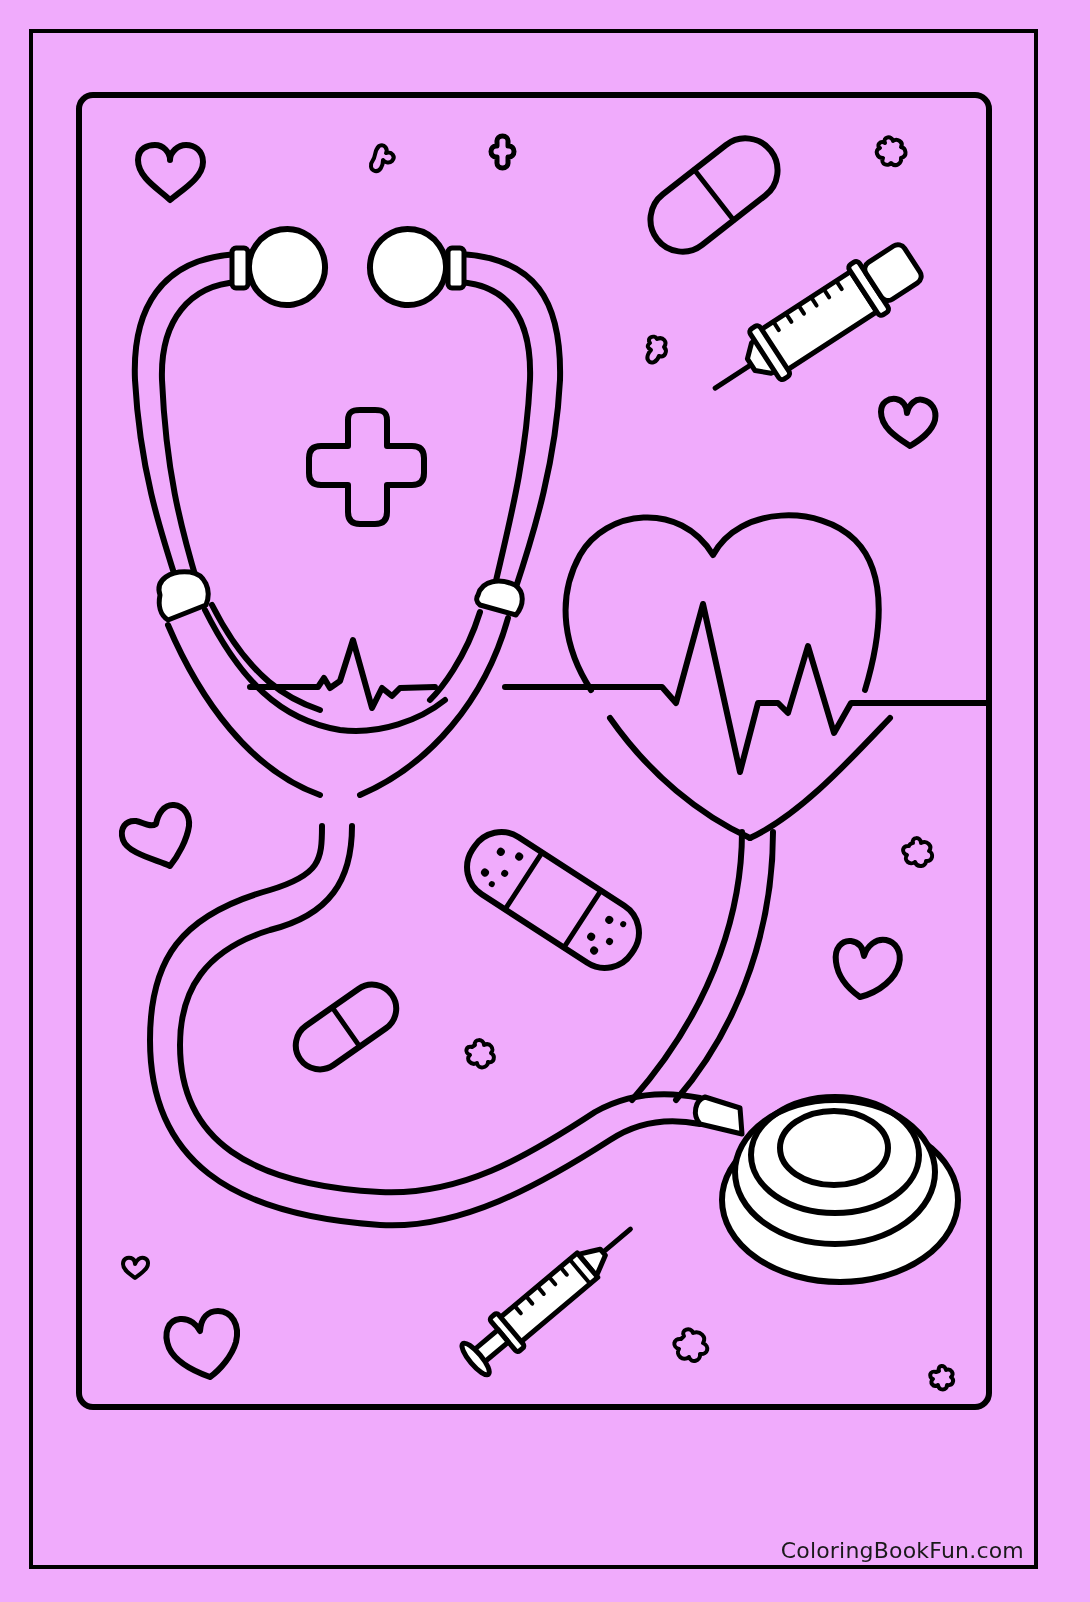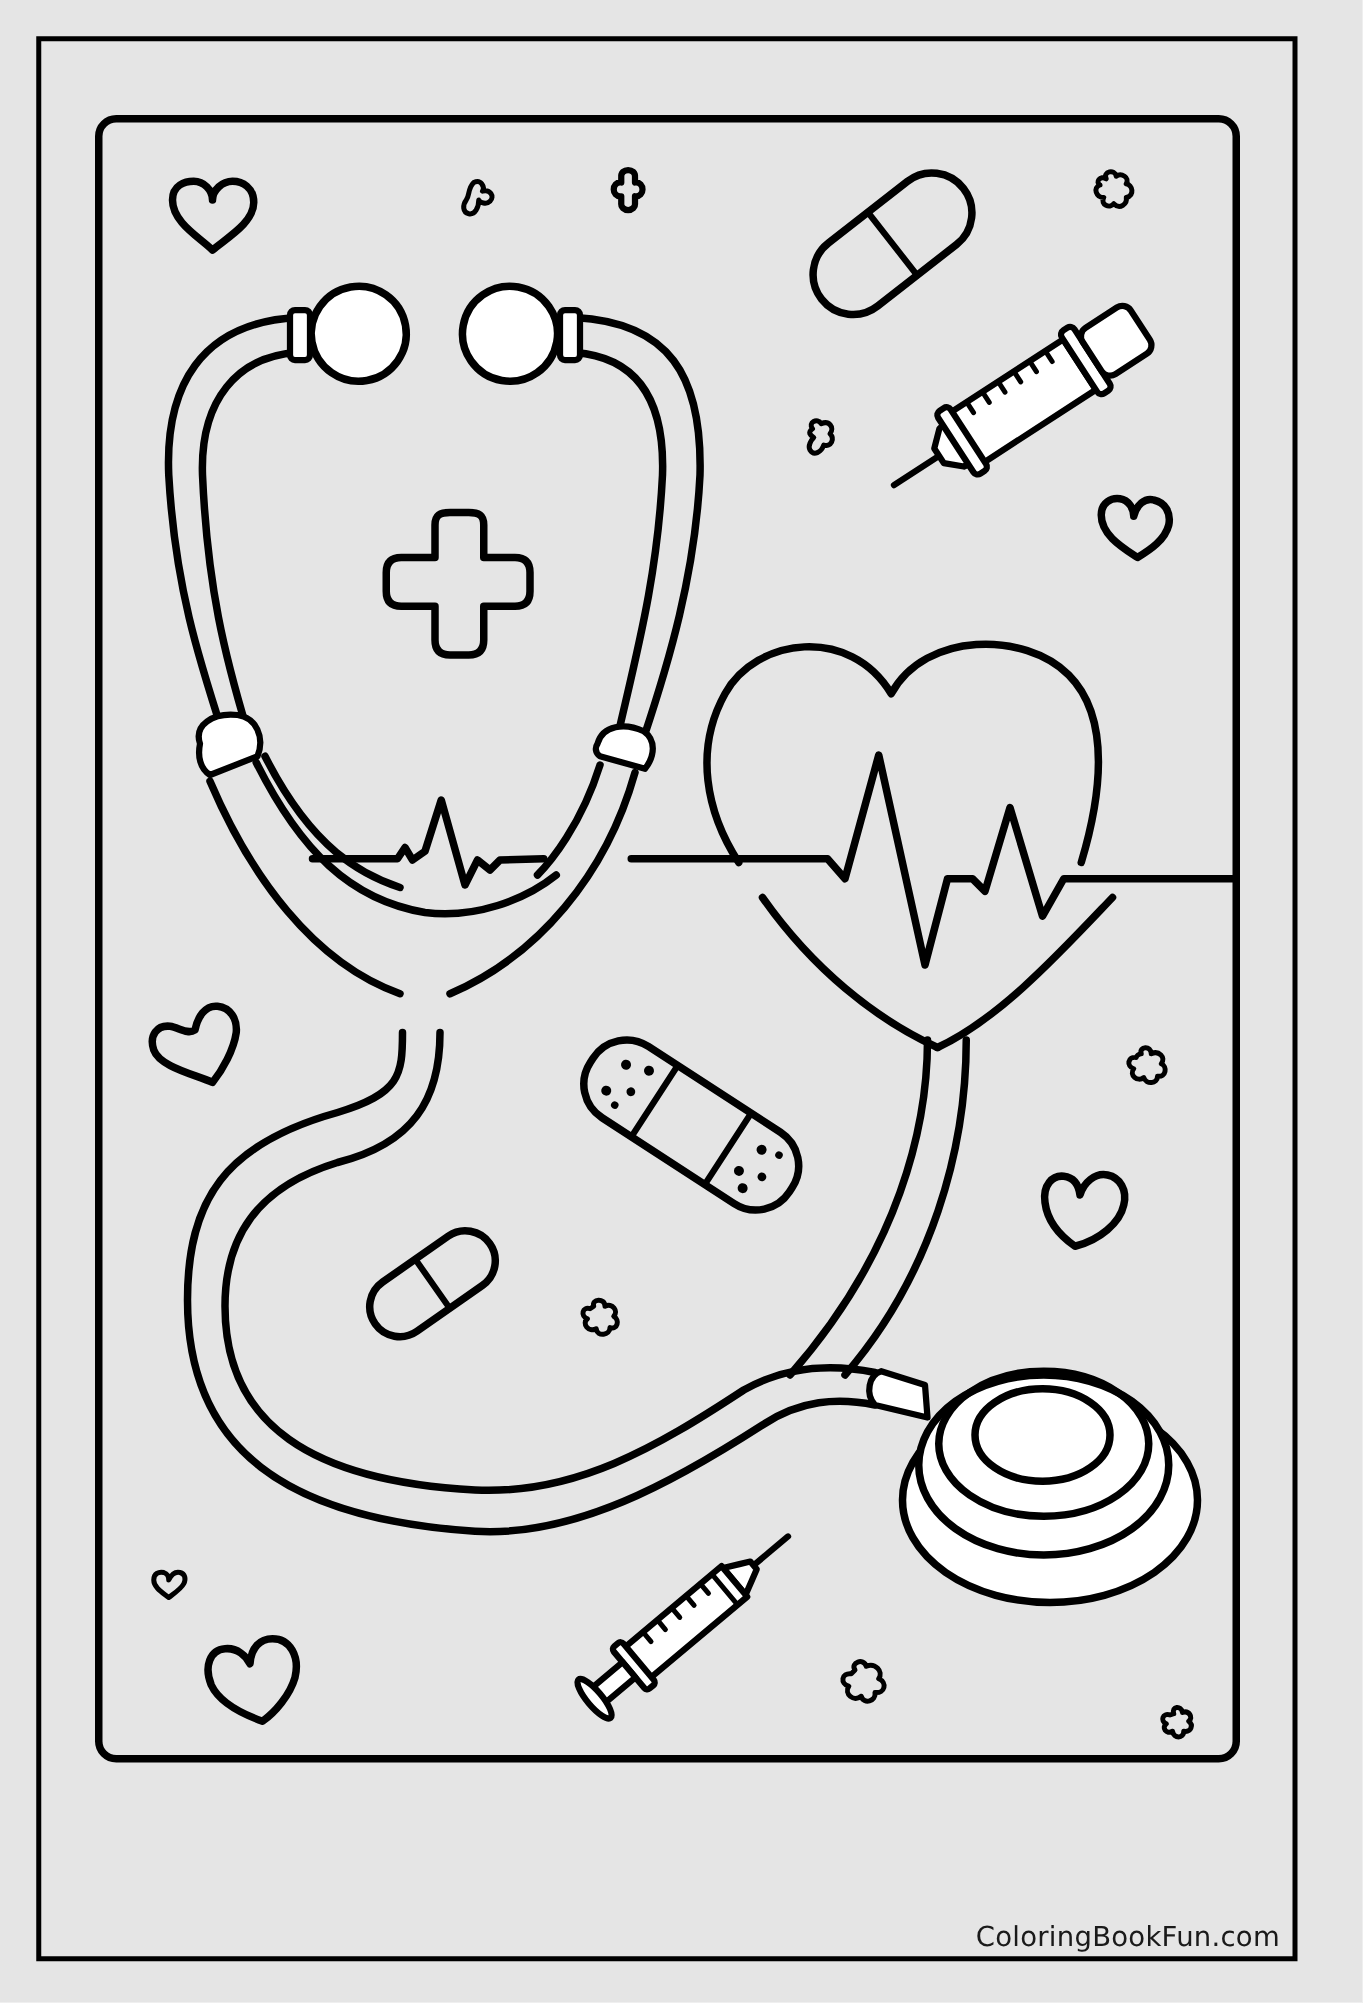--- a/index.html
+++ b/index.html
@@ -1,17 +1,17 @@
 <!DOCTYPE html>
 <html><head>
 <meta charset="utf-8">
 <style>
   html, body { margin: 0; padding: 0; background: #ffffff; }
   body { width: 1090px; height: 1602px; position: relative; overflow: hidden; }
-  .page { position: absolute; left: 0; top: 0; width: 1090px; height: 1602px; background: #e5e5e5; }
+  .page { position: absolute; left: 0; top: 0; width: 1090px; height: 1602px; background: #f0abfc; }
   svg.art { position: absolute; left: 0; top: 0; }
   .watermark {
     position: absolute; right: 66px; top: 1538px;
     font-family: "DejaVu Sans", sans-serif; font-size: 22px; color: #1a1a1a;
     letter-spacing: 0.2px;
   }
   .s { fill: none; stroke: #000; stroke-width: 6; stroke-linecap: round; stroke-linejoin: round; }
   .s5 { fill: none; stroke: #000; stroke-width: 5; stroke-linecap: round; stroke-linejoin: round; }
   .s4 { fill: none; stroke: #000; stroke-width: 4; stroke-linecap: round; stroke-linejoin: round; }
   .wf { fill: #fff; stroke: #000; stroke-width: 6; stroke-linejoin: round; }

